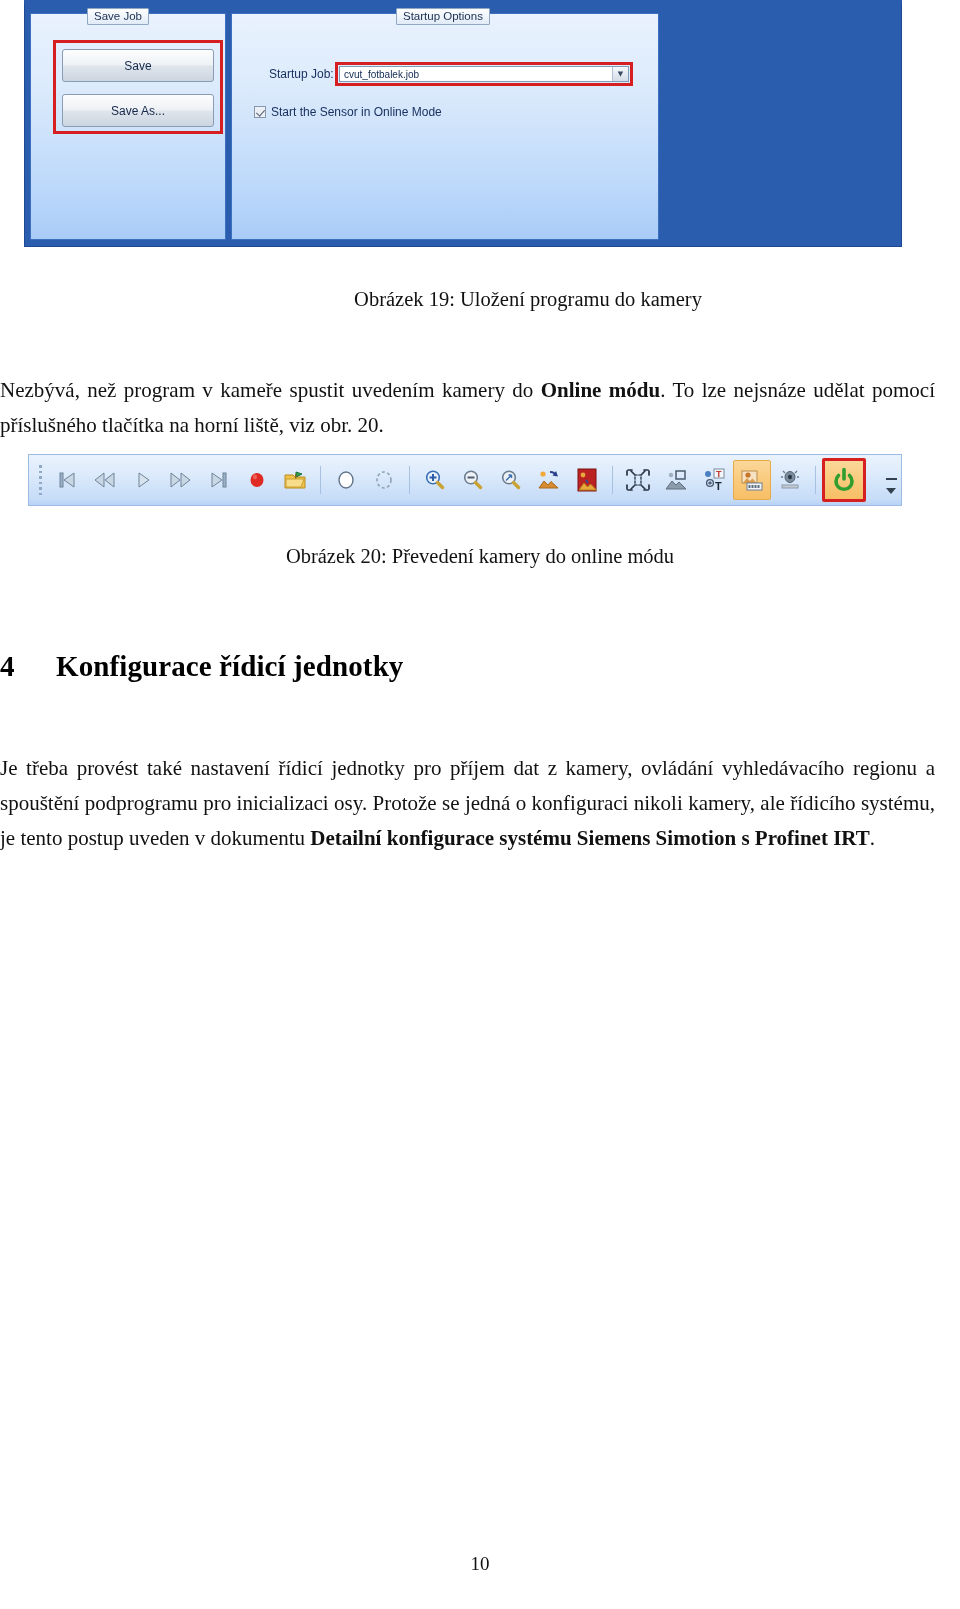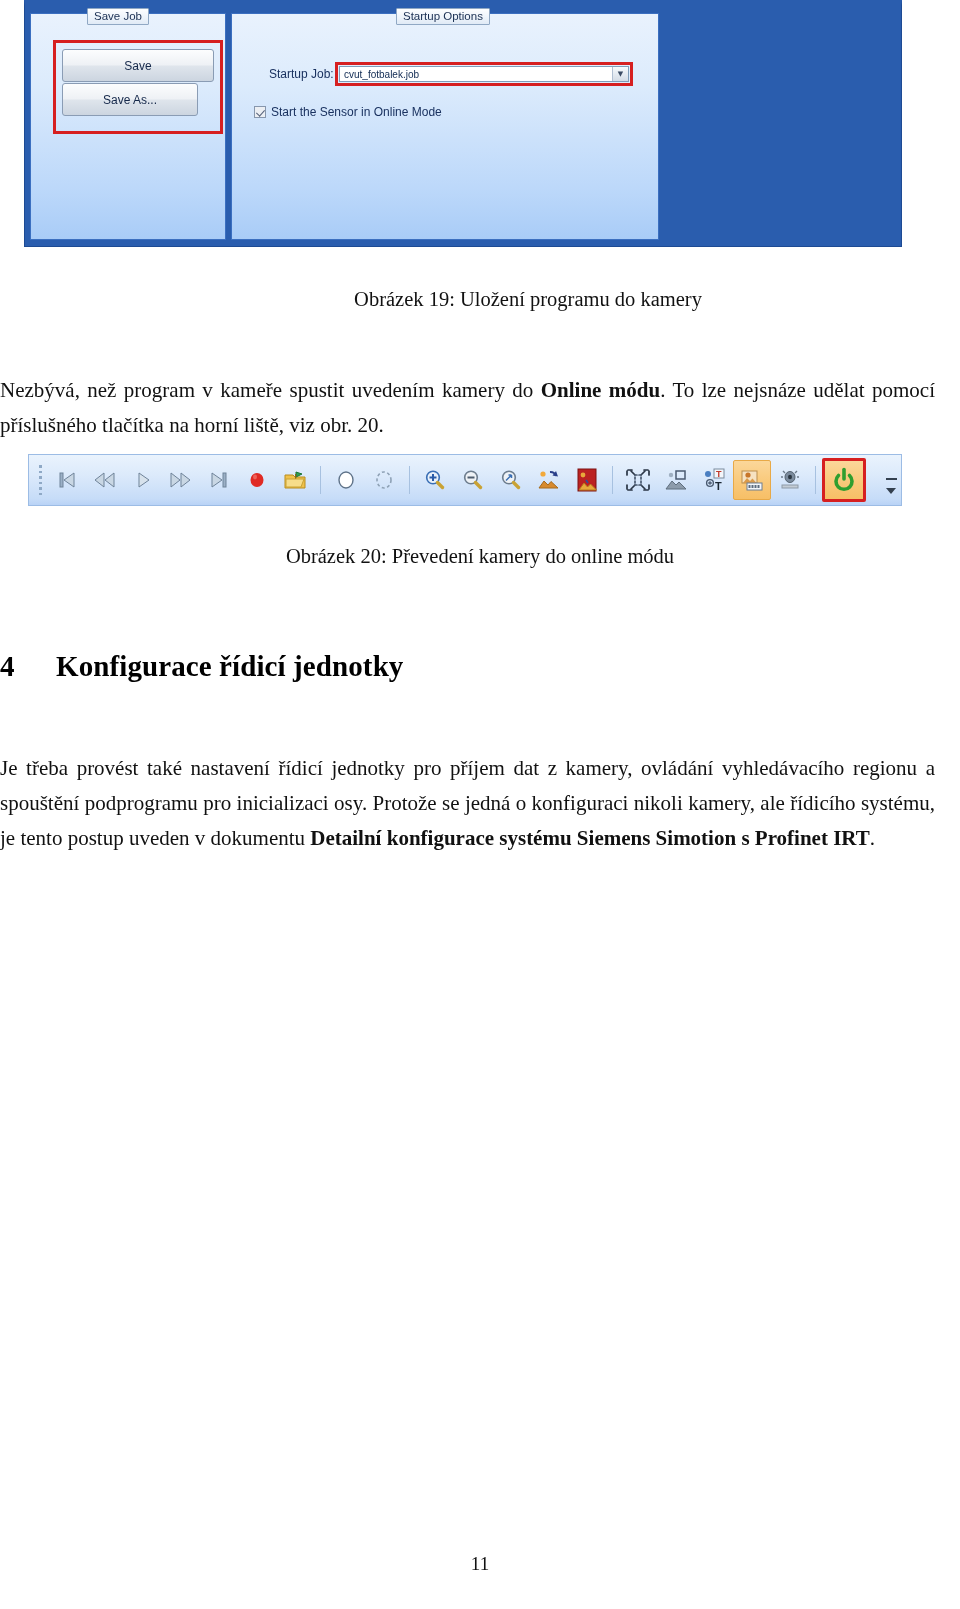--- a/index.html
+++ b/index.html
@@ -76,21 +76,21 @@
     border: 1px solid #8a9cb4;
     border-radius: 3px;
     color: #15284a;
     font-family: "Liberation Sans", sans-serif;
     font-size: 12px;
     display: flex;
     align-items: center;
     justify-content: center;
   }
   .btn-save    { left: 31px; top: 35px; width: 152px; height: 33px; }
-  .btn-saveas  { left: 31px; top: 69px; width: 136px; height: 33px; }
+  .btn-saveas  { left: 31px; top: 80px; width: 152px; height: 33px; }
   .btn-backup  { left: 52px; top: 41px; width: 150px; height: 30px; }
   .btn-restore { left: 52px; top: 83px; width: 150px; height: 30px; }
 
   .field-label {
     position: absolute;
     left: 37px; top: 53px;
     color: #1a3260;
     font-family: "Liberation Sans", sans-serif;
     font-size: 12px;
   }
@@ -456,13 +456,13 @@
 </div>
 
 <div class="caption cap20">Obrázek 20: Převedení kamery do online módu</div>
 
 <div class="section-head">
   <span class="num">4</span><span>Konfigurace řídicí jednotky</span>
 </div>
 
 <p class="para para2"><span>Je třeba provést také nastavení řídicí jednotky pro příjem dat z kamery, ovládání vyhledávacího regionu a spouštění podprogramu pro inicializaci osy. Protože se jedná o konfiguraci nikoli kamery, ale řídicího systému, je tento postup uveden v dokumentu </span><b>Detailní konfigurace systému Siemens Simotion s Profinet IRT</b><span>.</span></p>
 
-<div class="pagenum">11</div>
+<div class="pagenum">10</div>
 
 </body></html>

